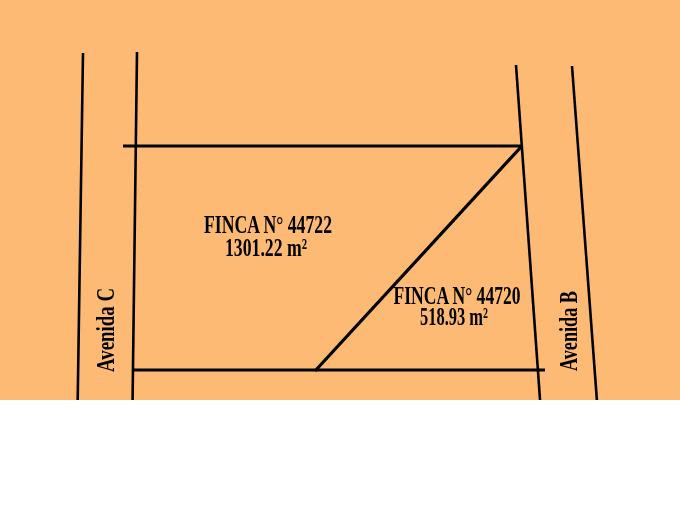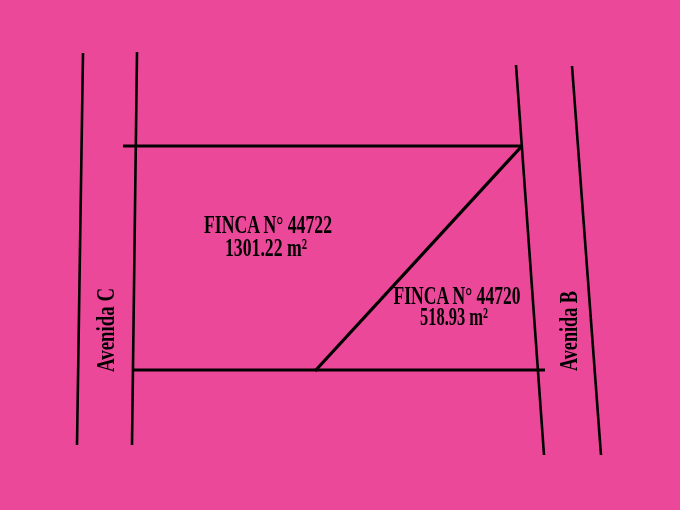--- a/index.html
+++ b/index.html
@@ -3,22 +3,22 @@
 <meta charset="utf-8">
 <style>
   html, body {
     margin: 0;
     padding: 0;
     background: #ffffff;
   }
   .stage {
     position: relative;
     width: 680px;
-    height: 510px;
-    background: #ec4899;
+    height: 400px;
+    background: #fdba74;
     overflow: hidden;
   }
   svg text {
     font-family: "Liberation Serif", "DejaVu Serif", serif;
     font-weight: bold;
     font-size: 25px;
     text-anchor: middle;
     fill: #000000;
   }
   .road-line {

